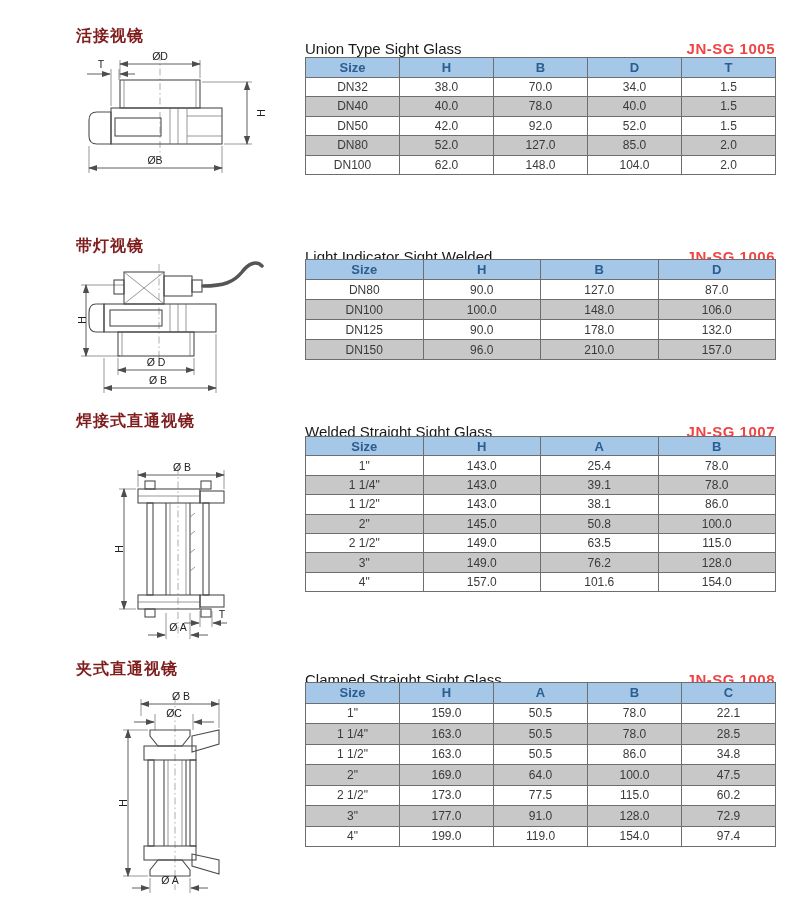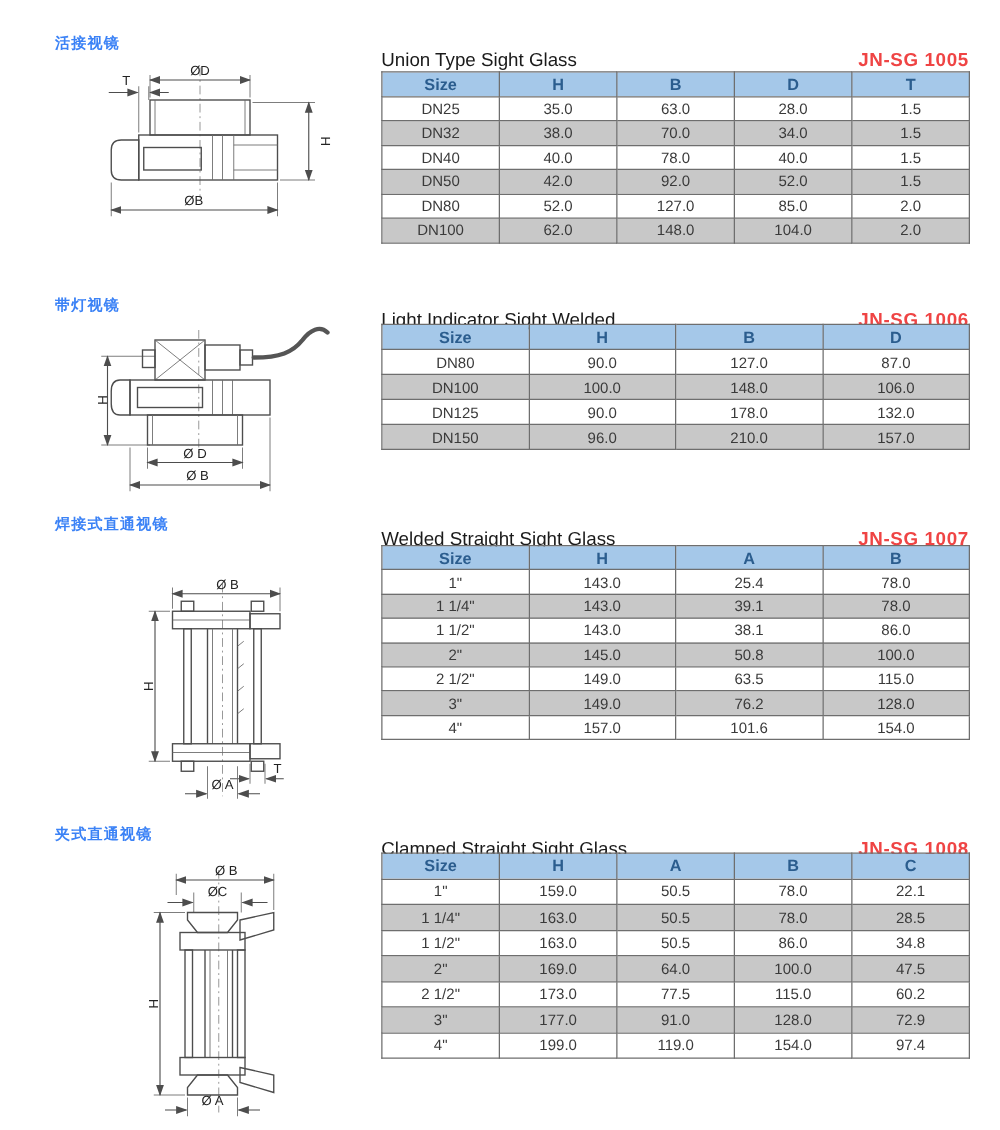--- a/index.html
+++ b/index.html
@@ -6,21 +6,21 @@
     --header-bg:#a5c8e9; --header-text:#2b5d8e; --row-alt:#c8c8c8;
     --border:#6e6e6e; --text:#3a3a3a; --title:#1a1a1a;
   }
   *{box-sizing:border-box;}
   html,body{margin:0;padding:0;}
   body{
     width:800px;height:904px;background:#ffffff;position:relative;
     font-family:"Liberation Sans","DejaVu Sans",sans-serif;overflow:hidden;
   }
   .cn-label{
-    position:absolute;left:44px;font-size:12px;font-weight:bold;color:#3b82f6;
+    position:absolute;left:76px;font-size:16px;font-weight:bold;color:#7f1d1d;
     letter-spacing:1px;white-space:nowrap;
   }
   .title-row{
     position:absolute;left:305px;width:470px;display:flex;
     justify-content:space-between;align-items:baseline;margin-top:13px;
   }
   .sec-title{font-size:15px;color:var(--title);}
   .sec-code{font-size:15px;font-weight:bold;color:#ef4444;letter-spacing:0.5px;}
   .tablebox{position:absolute;left:305px;width:471px;}
   table.spec{width:100%;border-collapse:collapse;table-layout:fixed;}
@@ -111,27 +111,20 @@
         <tr>
           <th>Size</th>
           <th>H</th>
           <th>B</th>
           <th>D</th>
           <th>T</th>
         </tr>
       </thead>
       <tbody>
         <tr>
-          <td>DN25</td>
-          <td>35.0</td>
-          <td>63.0</td>
-          <td>28.0</td>
-          <td>1.5</td>
-        </tr>
-        <tr>
           <td>DN32</td>
           <td>38.0</td>
           <td>70.0</td>
           <td>34.0</td>
           <td>1.5</td>
         </tr>
         <tr>
           <td>DN40</td>
           <td>40.0</td>
           <td>78.0</td>

